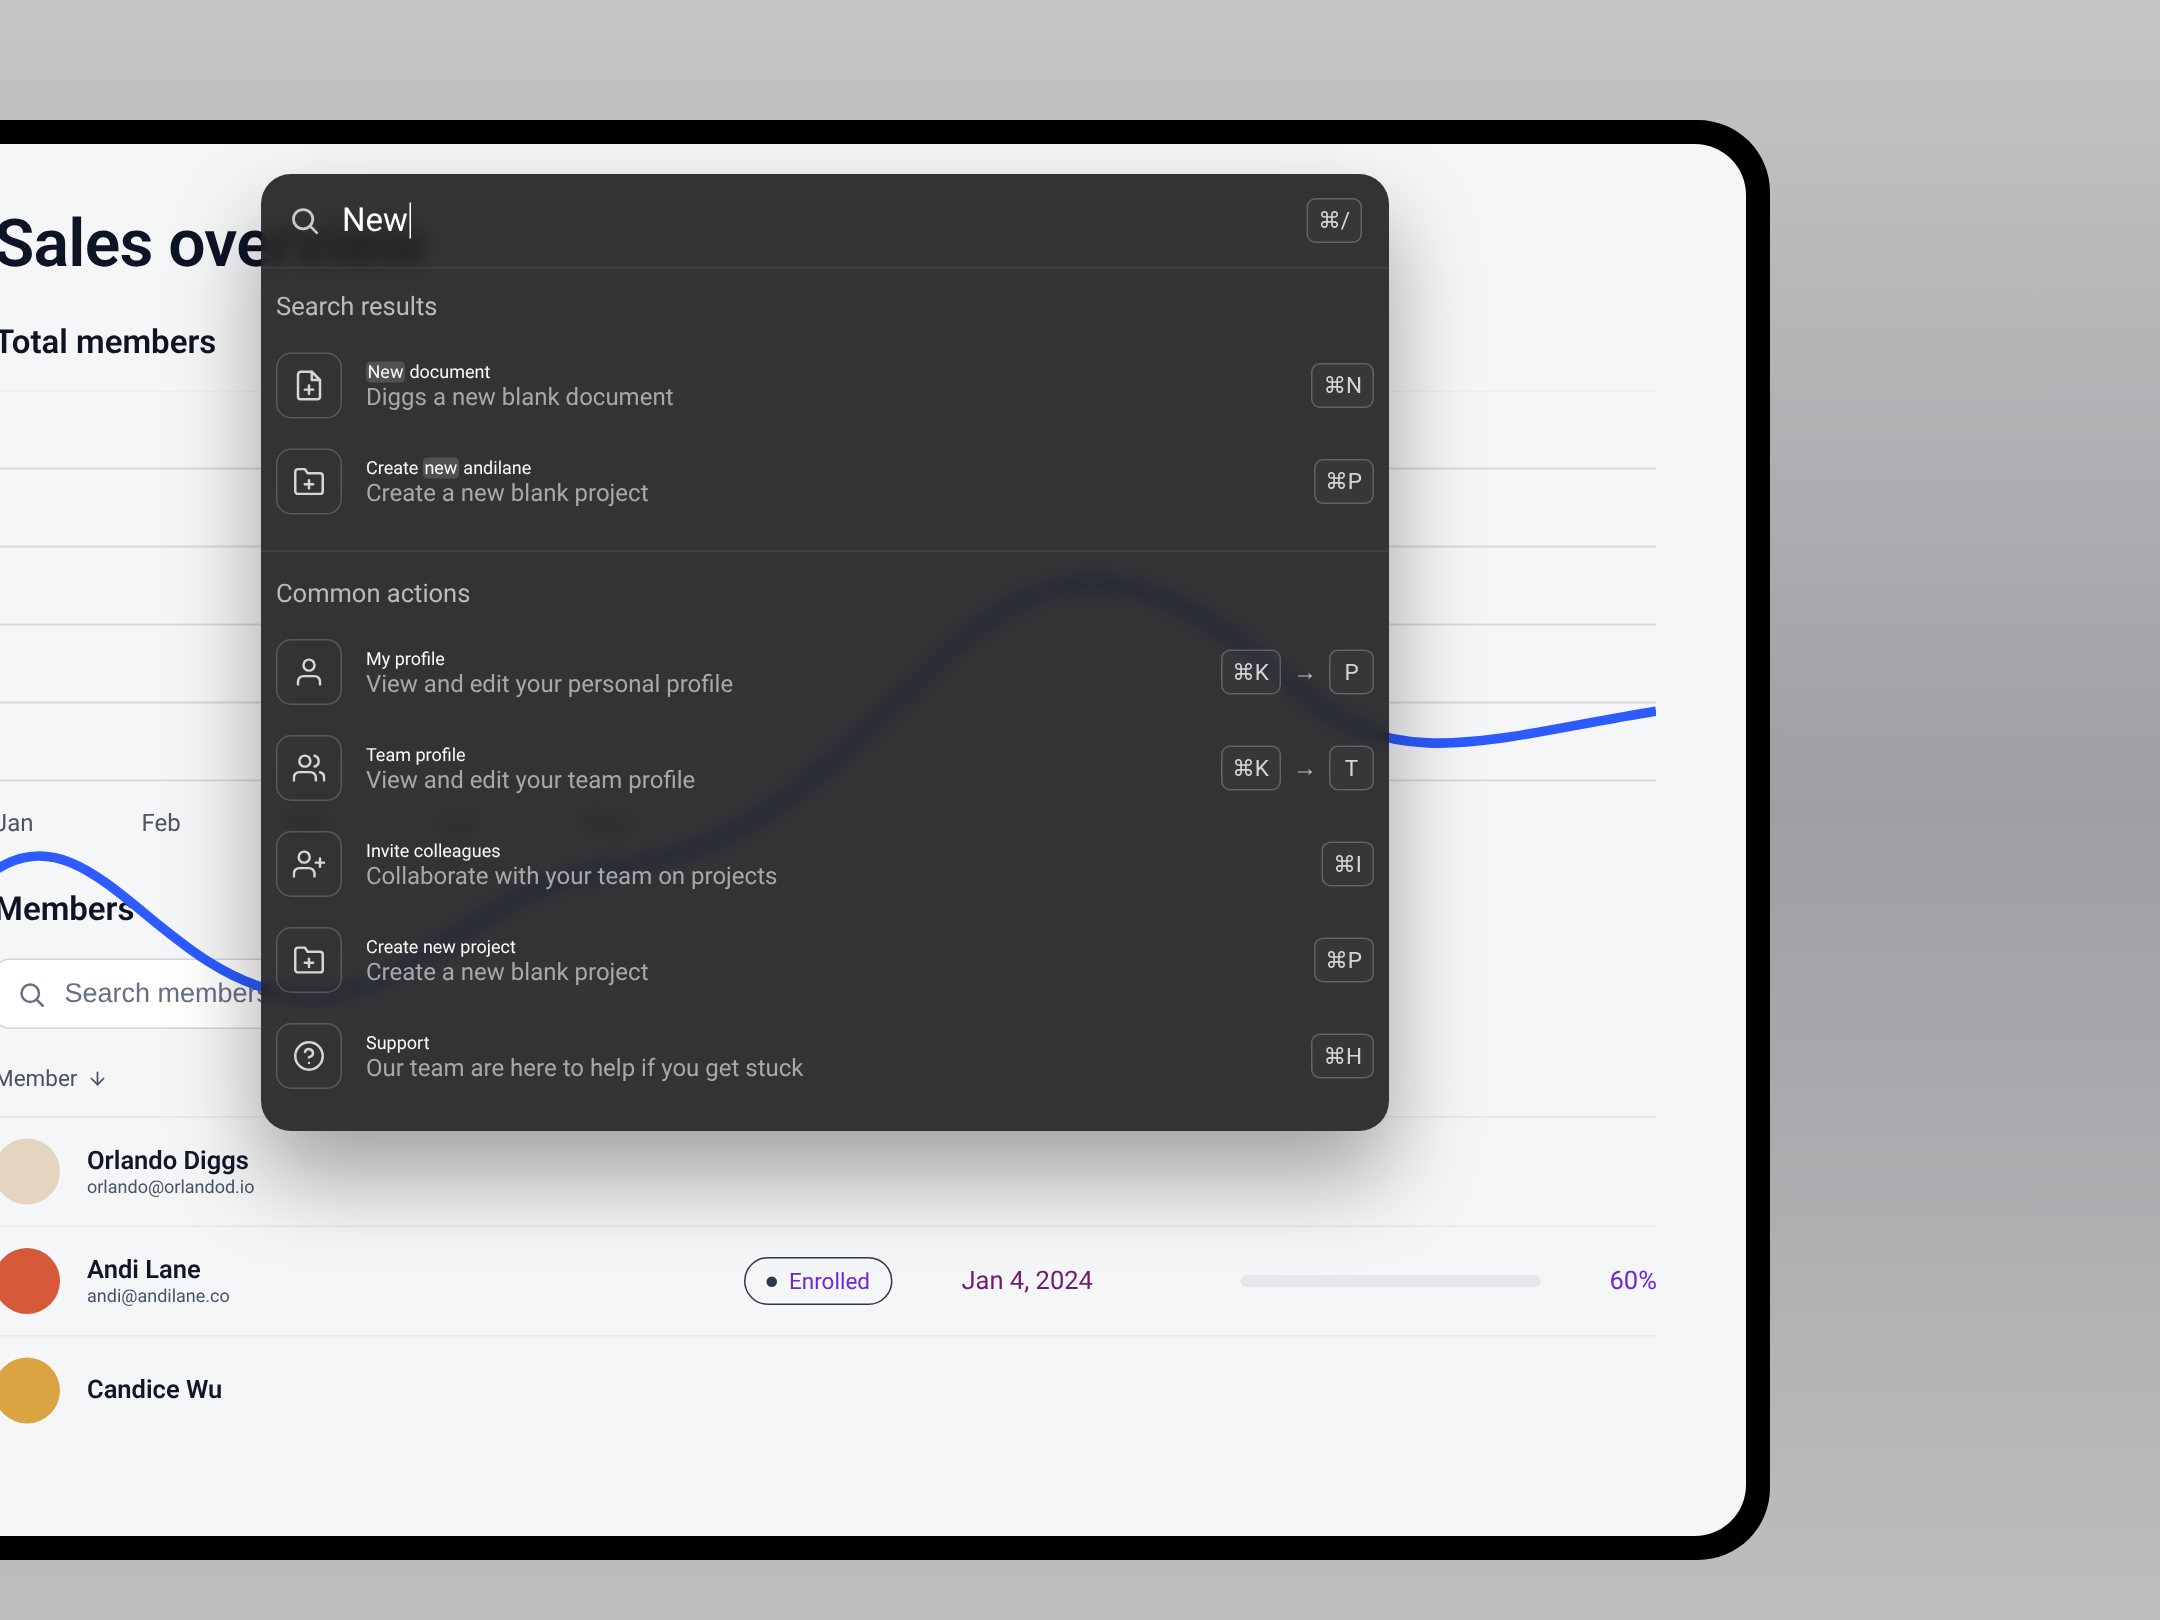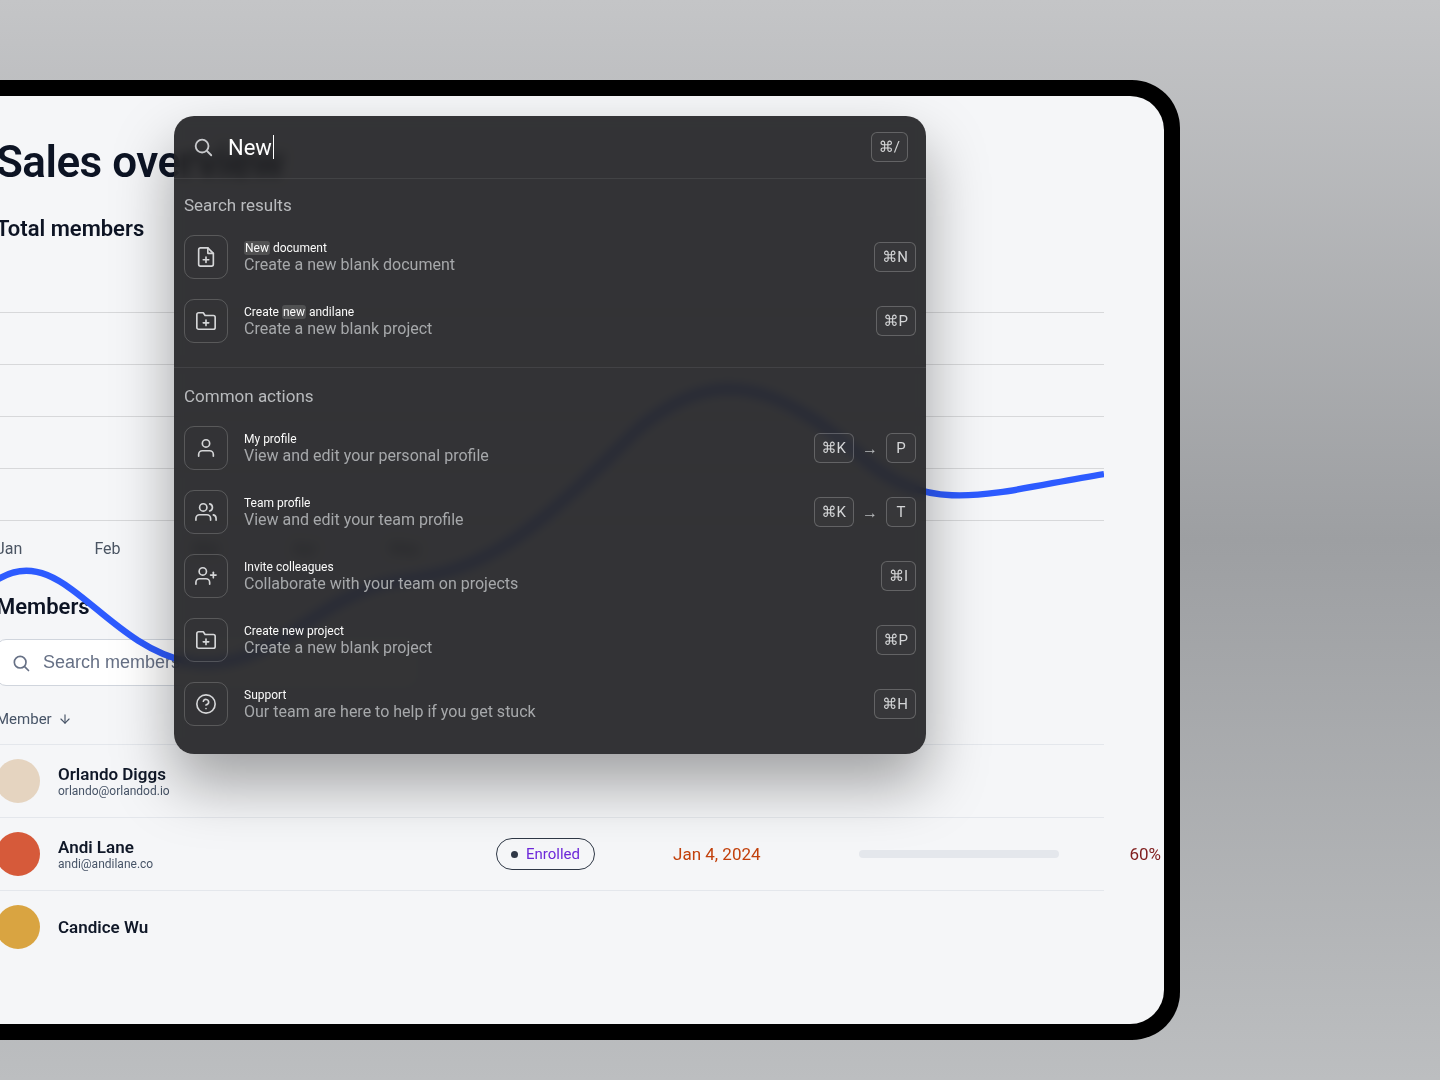--- a/index.html
+++ b/index.html
@@ -138,30 +138,30 @@
     display: inline-flex;
     align-items: center;
     gap: 8px;
     color: #6d28d9;
   }
   .status-pill::before {
     content: "";
     width: 7px; height: 7px; border-radius: 50%;
     background: #2f3846;
   }
-  .row-date { font-size: 17px; color: #c2410c; width: 140px; margin-left: 32px; }
+  .row-date { font-size: 17px; color: #701a75; width: 140px; }
   .row-progress {
     flex: 0 0 200px;
     height: 8px;
     background: #e4e7ec;
     border-radius: 4px;
     overflow: hidden;
   }
   .row-progress-bar { height: 100%; background: #101828; }
-  .row-pct { font-size: 17px; color: #7f1d1d; width: 56px; text-align: right; }
+  .row-pct { font-size: 17px; color: #6d28d9; width: 56px; }
 
   .row-wide {
     display: flex;
     align-items: center;
     gap: 46px;
     margin-left: auto;
   }
 
   
   .palette {
@@ -349,21 +349,21 @@
           <div class="pal-icon">
             <svg width="22" height="22" viewBox="0 0 24 24" fill="none" stroke="#d5d6d8" stroke-width="1.8" stroke-linecap="round" stroke-linejoin="round">
                 <path d="M14 2H6a2 2 0 0 0-2 2v16a2 2 0 0 0 2 2h12a2 2 0 0 0 2-2V8z"></path>
                 <polyline points="14 2 14 8 20 8"></polyline>
                 <line x1="12" y1="18" x2="12" y2="12"></line>
                 <line x1="9" y1="15" x2="15" y2="15"></line>
               </svg>
           </div>
           <div class="pal-text">
             <div class="pal-title"><span class="hl">New</span><span> document</span></div>
-            <div class="pal-sub">Create a new blank document</div>
+            <div class="pal-sub">Diggs a new blank document</div>
           </div>
           <span class="kbd">⌘N</span>
         </div>
 
         <div class="pal-item">
           <div class="pal-icon">
             <svg width="22" height="22" viewBox="0 0 24 24" fill="none" stroke="#d5d6d8" stroke-width="1.8" stroke-linecap="round" stroke-linejoin="round">
                 <path d="M22 19a2 2 0 0 1-2 2H4a2 2 0 0 1-2-2V5a2 2 0 0 1 2-2h5l2 3h9a2 2 0 0 1 2 2z"></path>
                 <line x1="12" y1="11" x2="12" y2="17"></line>
                 <line x1="9" y1="14" x2="15" y2="14"></line>

